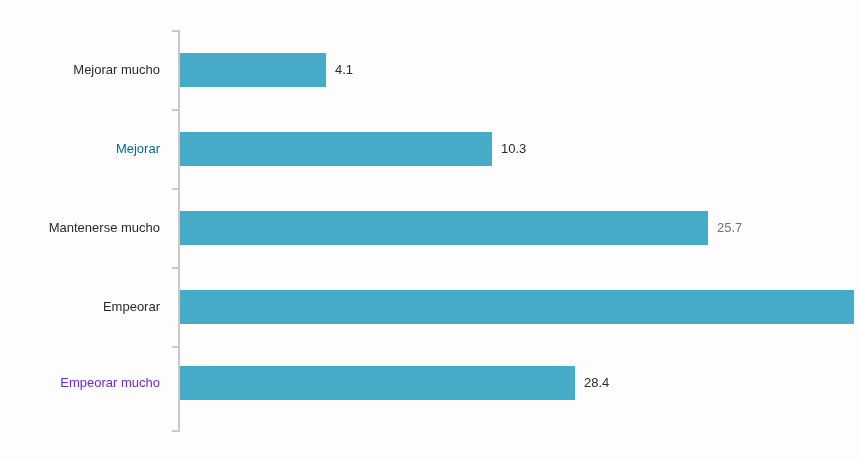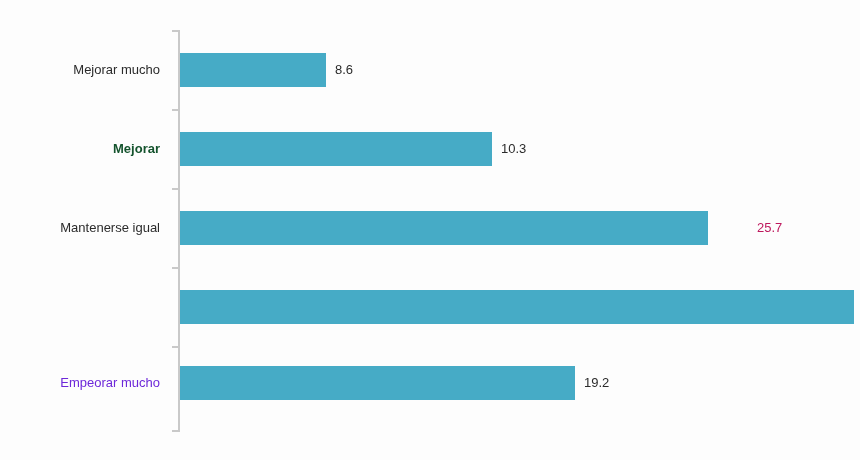--- a/index.html
+++ b/index.html
@@ -99,39 +99,40 @@
   <div class="axis-cap bottom" style="background: rgb(201, 201, 201);"></div>
 
   <div class="axis-tick" style="top: 109px; background: rgb(201, 201, 201);"></div>
   <div class="axis-tick" style="top: 188px; background: rgb(201, 201, 201);"></div>
   <div class="axis-tick" style="top: 267px; background: rgb(201, 201, 201);"></div>
   <div class="axis-tick" style="top: 346px; background: rgb(201, 201, 201);"></div>
 
   <div class="bar-row" style="top:53px">
     <div class="cat-label" style="color: rgb(43, 43, 43);">Mejorar mucho</div>
     <div class="bar" style="width: 146px; background: rgb(70, 171, 198);"></div>
-    <div class="bar-value" style="left: 335px; color: rgb(43, 43, 43);">8.6</div>
+    <div class="bar-value" style="left: 335px; color: rgb(43, 43, 43);">4.1</div>
   </div>
 
   <div class="bar-row" style="top:132px">
-    <div class="cat-label" style="color: #14532d; font-weight: bold;">Mejorar</div>
+    <div class="cat-label" style="color: #0369a1;">Mejorar</div>
     <div class="bar" style="width: 312px; background: rgb(70, 171, 198);"></div>
     <div class="bar-value" style="left: 501px; color: rgb(43, 43, 43);">10.3</div>
   </div>
 
   <div class="bar-row" style="top:211px">
-    <div class="cat-label" style="color: rgb(43, 43, 43);">Mantenerse igual</div>
+    <div class="cat-label" style="color: rgb(43, 43, 43);">Mantenerse mucho</div>
     <div class="bar" style="width: 528px; background: rgb(70, 171, 198);"></div>
-    <div class="bar-value" style="left: 717px; color: #be185d; margin-left: 40px;">25.7</div>
+    <div class="bar-value" style="left: 717px; color: #737373;">25.7</div>
   </div>
 
   <div class="bar-row" style="top:290px">
+    <div class="cat-label" style="color: rgb(43, 43, 43);">Empeorar</div>
     <div class="bar" style="width: 674px; background: rgb(70, 171, 198);"></div>
 
   </div>
 
   <div class="bar-row" style="top:366px">
     <div class="cat-label" style="color: #6d28d9;">Empeorar mucho</div>
     <div class="bar" style="width: 395px; background: rgb(70, 171, 198);"></div>
-    <div class="bar-value" style="left: 584px; color: rgb(43, 43, 43);">19.2</div>
+    <div class="bar-value" style="left: 584px; color: rgb(43, 43, 43);">28.4</div>
   </div>
 
 </div>
 
 </body></html>

